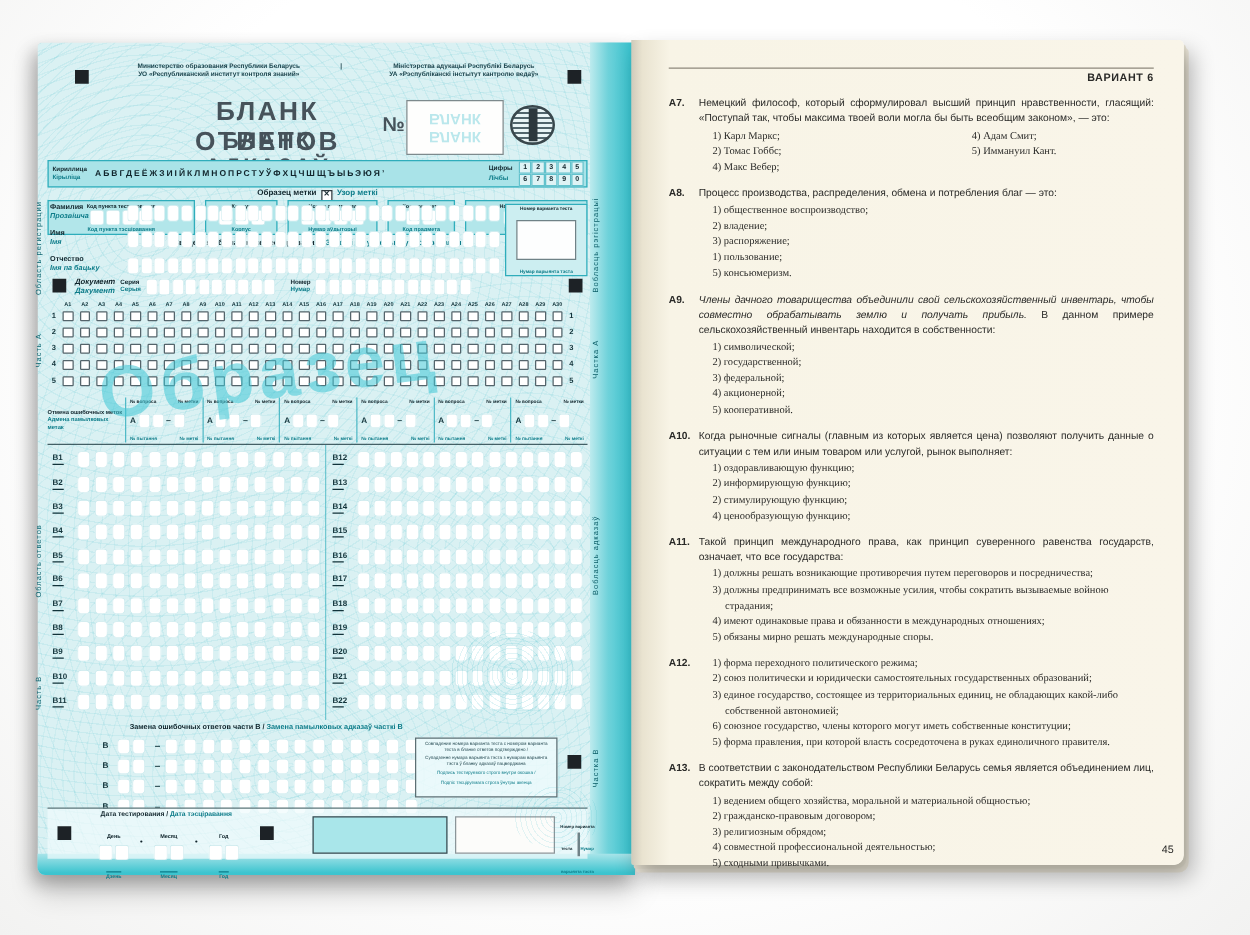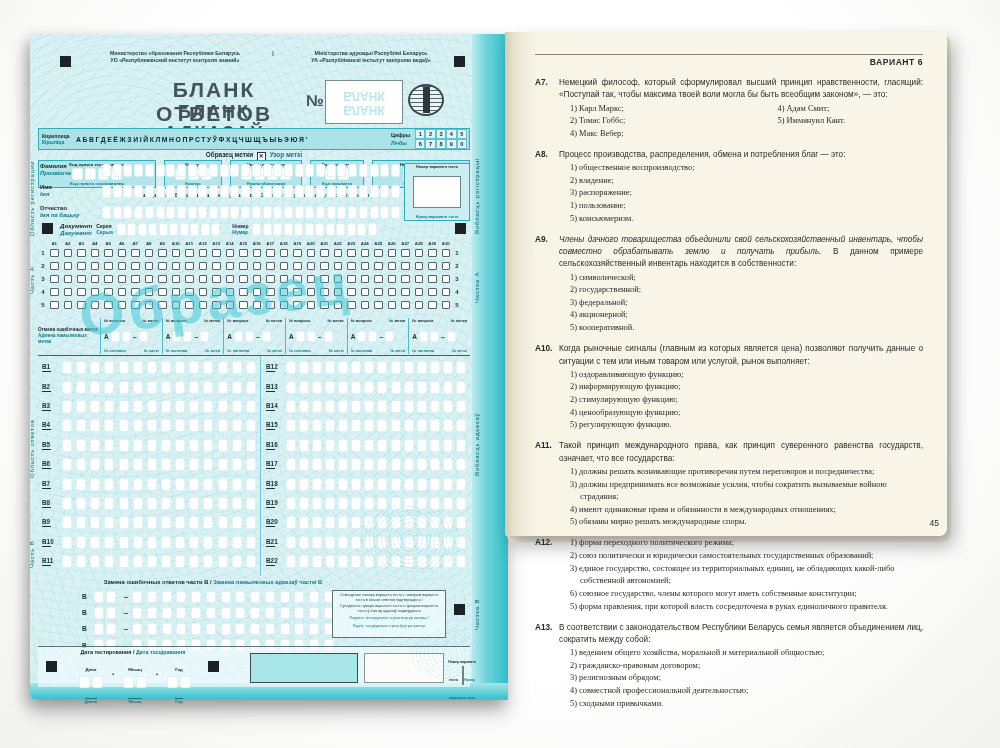--- a/index.html
+++ b/index.html
@@ -151,21 +151,21 @@
   #sig-window{position:absolute;left:212px;top:6px;width:106px;height:28px;background:#a9e6ea;border:1.4px solid #3c4a50}
   #white-window{position:absolute;left:326px;top:6px;width:78px;height:28px;background:#fcfcfa;border:1px solid #8a9599}
   #small-variant{position:absolute;left:408px;top:2px;width:32px;text-align:center}
   #small-variant .t{font-size:3.4px;font-weight:bold;color:#10242b}
   #small-variant .win{width:26px;height:18px;background:#fdfefe;border:.8px solid #6f8287;margin:1px auto}
   #small-variant .b{font-size:3.4px;font-weight:bold;color:#0d7c89}
   
   .rosette{position:absolute;border-radius:50%;
     background:repeating-radial-gradient(circle, rgba(46,180,195,.18) 0 .8px, transparent .8px 4px)}
   
-  #right-page{left:505px;top:32px;width:442px;height:504px;
+  #right-page{left:505px;top:32px;width:442px;height:660px;
     background:linear-gradient(90deg,#cfcaba 0,#e9e3d0 2%,#f8f4e6 7%,#f9f5e9 100%);
     box-shadow:6px 10px 18px rgba(0,0,0,.3), 2px 3px 0 #e9e4d4, 4px 6px 0 #efeadc;
     border-radius:0 4px 8px 2px;}
   #rp-inner{position:absolute;left:30px;top:22px;width:388px;height:620px;color:#2a2a28}
   #rp-rule{border-top:1px solid #8d887c;margin-bottom:2px}
   #variant-label{text-align:right;font-size:8.6px;font-weight:bold;letter-spacing:.5px;margin-bottom:10px}
   .q{display:flex;margin-bottom:8.5px}
   .q-id{width:24px;flex-shrink:0;font-weight:bold;font-size:8.2px;line-height:1.5}
   .q-body{flex:1}
   .q-stem{font-size:8.2px;line-height:1.5;margin-bottom:1px;text-align:justify}
@@ -1416,21 +1416,20 @@
       </div>
 
       <div class="q">
         <div class="q-id">А10.</div>
         <div class="q-body">
           <div class="q-stem">Когда рыночные сигналы (главным из которых является цена) позволяют получить данные о ситуации с тем или иным товаром или услугой, рынок выполняет:</div>
           <div class="opt">1) оздоравливающую функцию;</div>
           <div class="opt">2) информирующую функцию;</div>
           <div class="opt">2) стимулирующую функцию;</div>
           <div class="opt">4) ценообразующую функцию;</div>
-          <div class="opt">5) регулирующую функцию.</div>
         </div>
       </div>
 
       <div class="q">
         <div class="q-id">А11.</div>
         <div class="q-body">
           <div class="q-stem">Такой принцип международного права, как принцип суверенного равенства государств, означает, что все государства:</div>
           <div class="opt">1) должны решать возникающие противоречия путем переговоров и посредничества;</div>
           <div class="opt">3) должны предпринимать все возможные усилия, чтобы сократить вызываемые войною страдания;</div>
           <div class="opt">4) имеют одинаковые права и обязанности в международных отношениях;</div>

